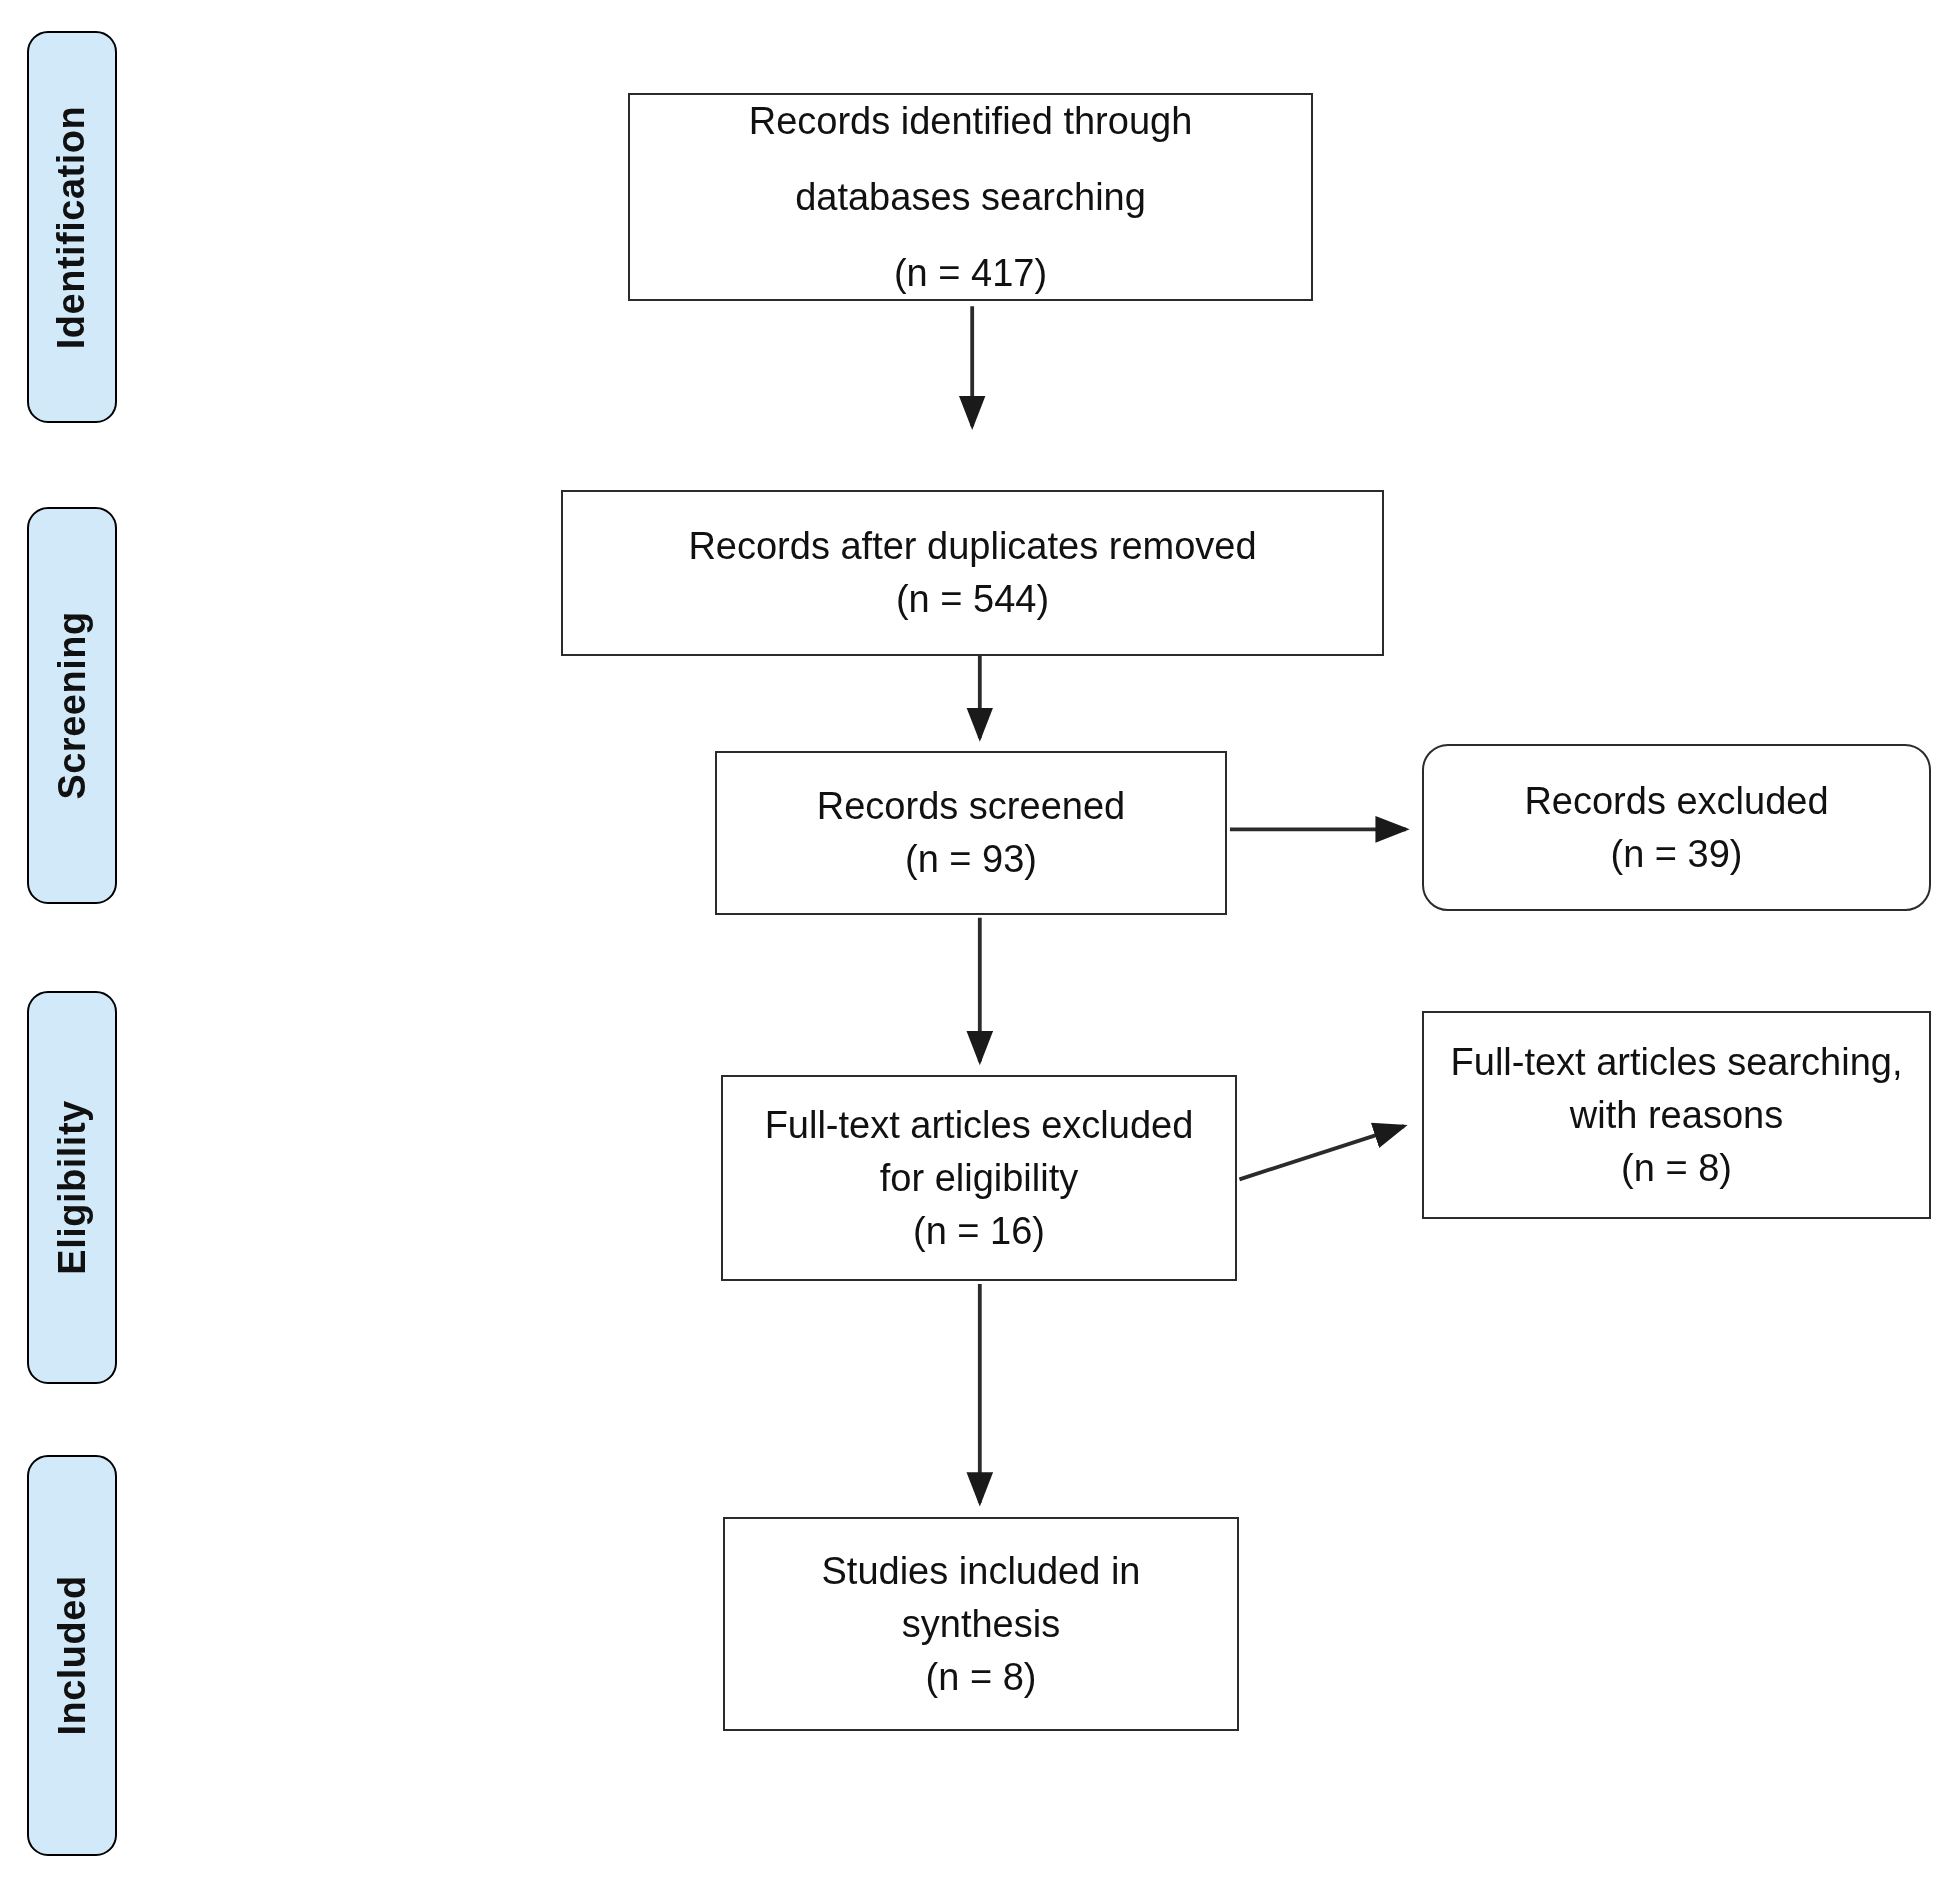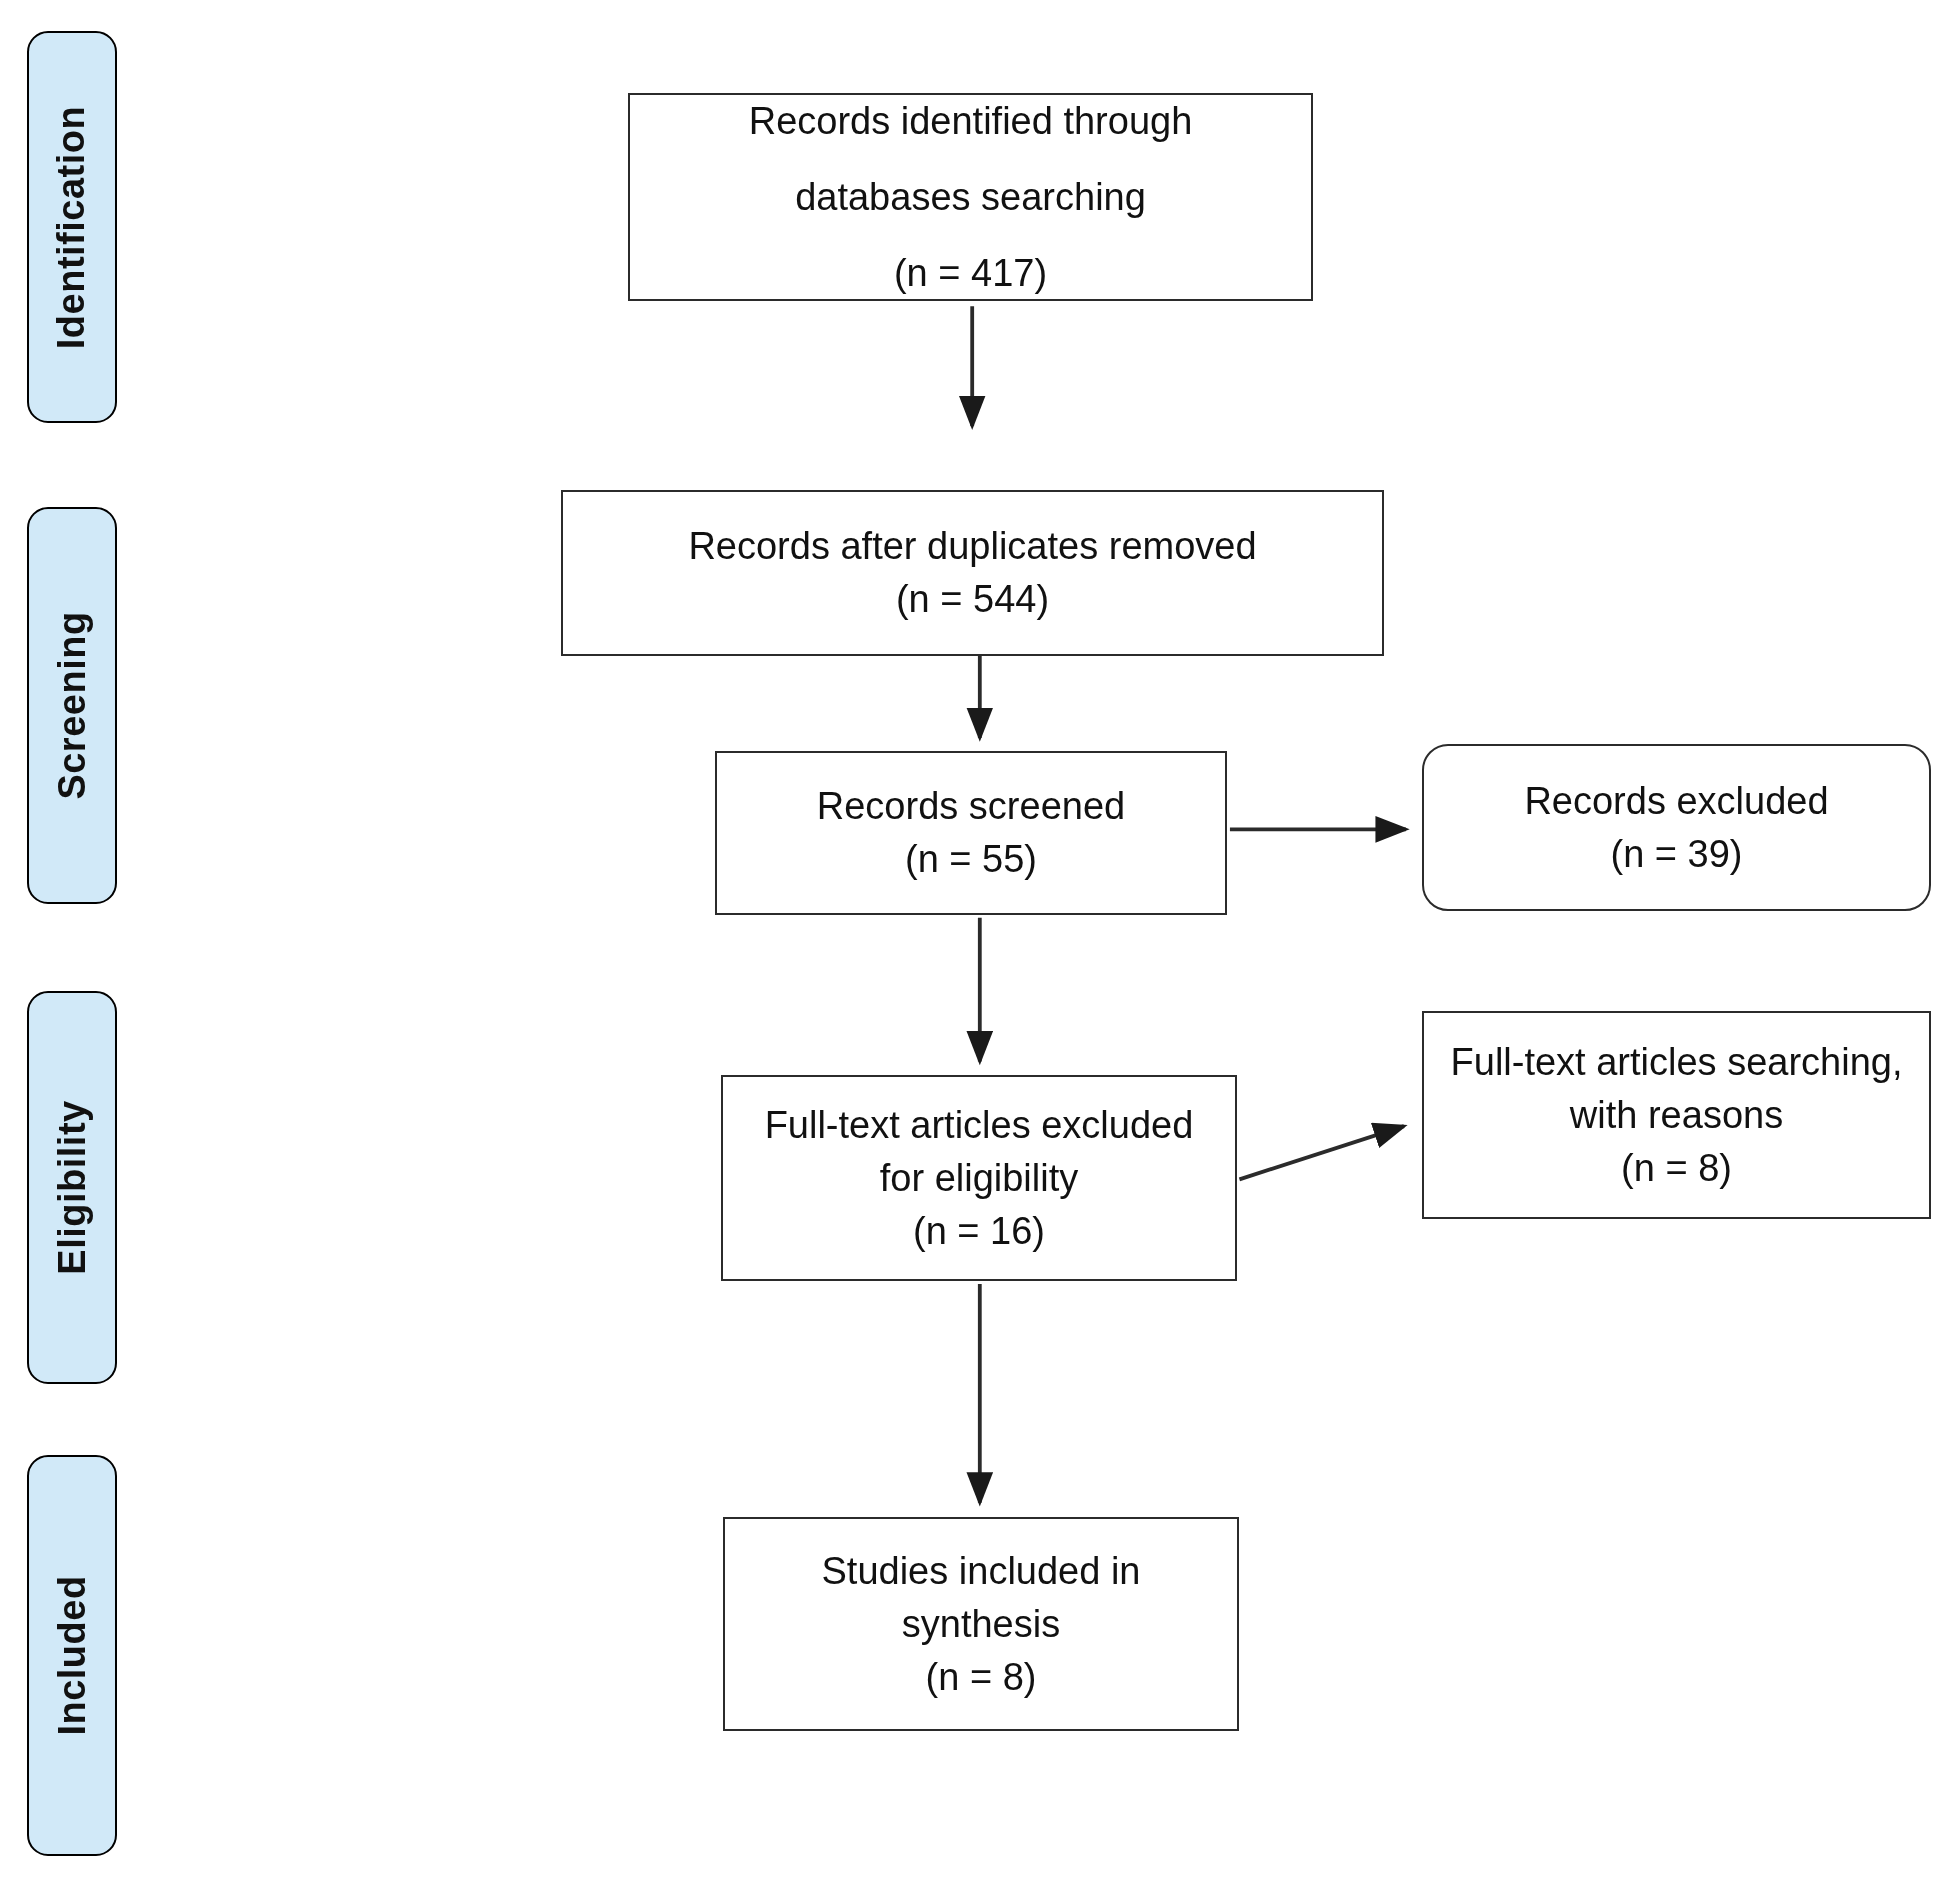--- a/index.html
+++ b/index.html
@@ -106,21 +106,21 @@
     <span class="line">(n = 417)</span>
   </div>
 
   <div class="fbox box-deduplicated">
     <span class="line">Records after duplicates removed</span>
     <span class="line">(n = 544)</span>
   </div>
 
   <div class="fbox box-screened">
     <span class="line">Records screened</span>
-    <span class="line">(n = 55)</span>
+    <span class="line">(n = 93)</span>
   </div>
 
   <div class="fbox box-records-excluded">
     <span class="line">Records excluded</span>
     <span class="line">(n = 39)</span>
   </div>
 
   <div class="fbox box-fulltext-assessed">
     <span class="line">Full-text articles excluded</span>
     <span class="line">for eligibility</span>

